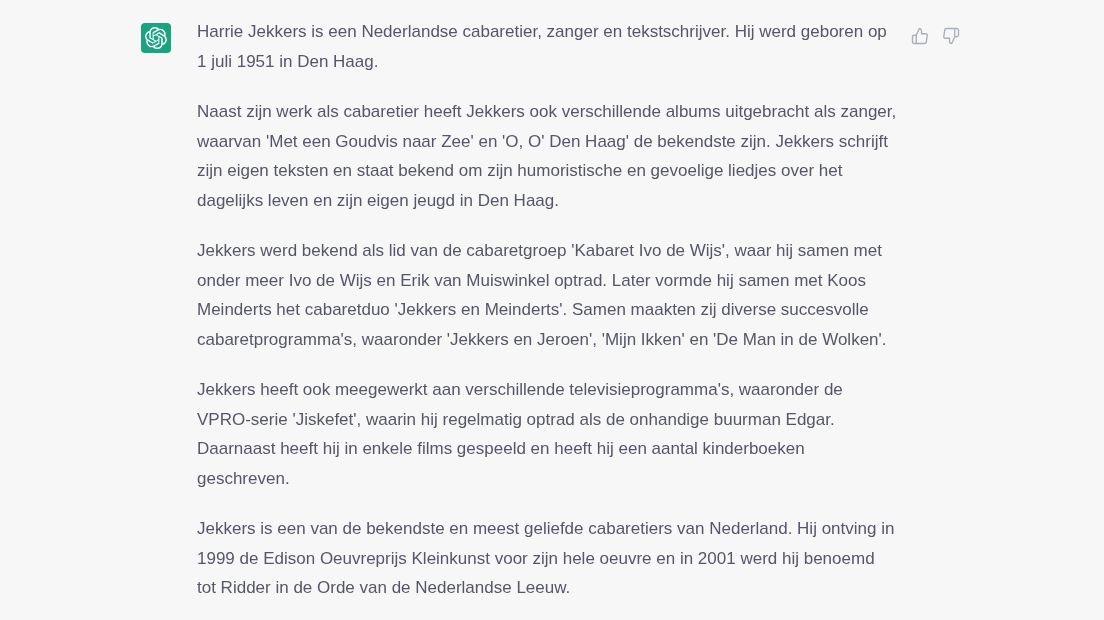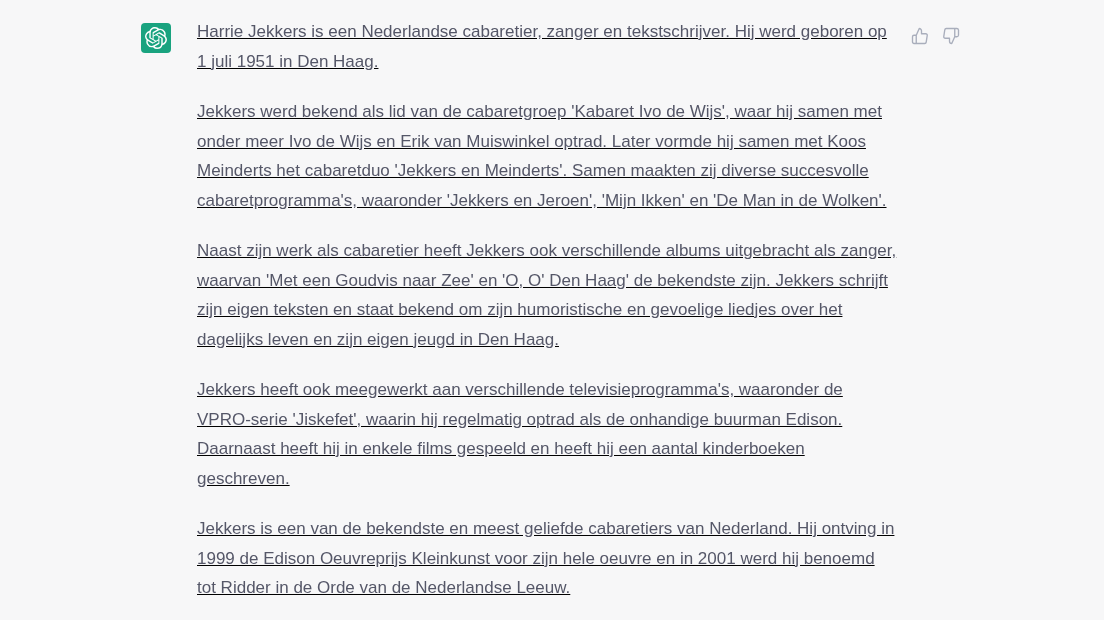--- a/index.html
+++ b/index.html
@@ -12,21 +12,20 @@
 
   body {
     background: #f7f7f8;
     font-family: "Liberation Sans", sans-serif;
   }
 
   .chat-row {
     display: flex;
     align-items: flex-start;
     padding: 23px 0 0 141px;
-    text-decoration: underline;
   }
 
   .avatar {
     flex: none;
     width: 30px;
     height: 30px;
     border-radius: 4px;
     background: #19a37f;
     display: flex;
     align-items: center;
@@ -89,23 +88,23 @@
 <div class="chat-row">
 
   <div class="avatar">
     <svg viewBox="0 0 24 24" xmlns="http://www.w3.org/2000/svg">
       <path d="M22.2819 9.8211a5.9847 5.9847 0 0 0-.5157-4.9108 6.0462 6.0462 0 0 0-6.5098-2.9A6.0651 6.0651 0 0 0 4.9807 4.1818a5.9847 5.9847 0 0 0-3.9977 2.9 6.0462 6.0462 0 0 0 .7427 7.0966 5.98 5.98 0 0 0 .511 4.9107 6.051 6.051 0 0 0 6.5146 2.9001A5.9847 5.9847 0 0 0 13.2599 24a6.0557 6.0557 0 0 0 5.7718-4.2058 5.9894 5.9894 0 0 0 3.9977-2.9001 6.0557 6.0557 0 0 0-.7475-7.073zM13.2599 22.4308a4.4755 4.4755 0 0 1-2.8764-1.0408l.1419-.0804 4.7783-2.7582a.7948.7948 0 0 0 .3927-.6813v-6.7369l2.02 1.1686a.071.071 0 0 1 .038.052v5.5826a4.504 4.504 0 0 1-4.4945 4.4944zm-9.6607-4.1254a4.4708 4.4708 0 0 1-.5346-3.0137l.142.0852 4.783 2.7582a.7712.7712 0 0 0 .7806 0l5.8428-3.3685v2.3324a.0804.0804 0 0 1-.0332.0615L9.74 19.9502a4.4992 4.4992 0 0 1-6.1408-1.6448zM2.3408 7.8956a4.485 4.485 0 0 1 2.3655-1.9728V11.6a.7664.7664 0 0 0 .3879.6765l5.8144 3.3543-2.0201 1.1685a.0757.0757 0 0 1-.071 0l-4.8303-2.7865A4.504 4.504 0 0 1 2.3408 7.8956zm16.5963 3.8558L13.1038 8.364 15.1192 7.2a.0757.0757 0 0 1 .071 0l4.8303 2.7913a4.4944 4.4944 0 0 1-.6765 8.1042v-5.6772a.79.79 0 0 0-.3879-.6769zm2.0107-3.0231l-.142-.0852-4.7735-2.7818a.7759.7759 0 0 0-.7854 0L9.409 9.2297V6.8974a.0662.0662 0 0 1 .0284-.0615l4.8303-2.7866a4.4992 4.4992 0 0 1 6.6802 4.66zM8.3065 12.863l-2.02-1.1638a.0804.0804 0 0 1-.038-.0567V6.0742a4.4992 4.4992 0 0 1 7.3757-3.4537l-.142.0805L8.704 5.459a.7948.7948 0 0 0-.3927.6813zm1.0976-2.3654l2.602-1.4998 2.6069 1.4998v2.9994l-2.5974 1.4997-2.6067-1.4997z"></path>
     </svg>
   </div>
 
   <div class="message-content">
     <p>Harrie Jekkers is een Nederlandse cabaretier, zanger en tekstschrijver. Hij werd geboren op 1 juli 1951 in Den Haag.</p>
+    <p>Naast zijn werk als cabaretier heeft Jekkers ook verschillende albums uitgebracht als zanger, waarvan 'Met een Goudvis naar Zee' en 'O, O' Den Haag' de bekendste zijn. Jekkers schrijft zijn eigen teksten en staat bekend om zijn humoristische en gevoelige liedjes over het dagelijks leven en zijn eigen jeugd in Den Haag.</p>
     <p>Jekkers werd bekend als lid van de cabaretgroep 'Kabaret Ivo de Wijs', waar hij samen met onder meer Ivo de Wijs en Erik van Muiswinkel optrad. Later vormde hij samen met Koos Meinderts het cabaretduo 'Jekkers en Meinderts'. Samen maakten zij diverse succesvolle cabaretprogramma's, waaronder 'Jekkers en Jeroen', 'Mijn Ikken' en 'De Man in de Wolken'.</p>
-    <p>Naast zijn werk als cabaretier heeft Jekkers ook verschillende albums uitgebracht als zanger, waarvan 'Met een Goudvis naar Zee' en 'O, O' Den Haag' de bekendste zijn. Jekkers schrijft zijn eigen teksten en staat bekend om zijn humoristische en gevoelige liedjes over het dagelijks leven en zijn eigen jeugd in Den Haag.</p>
-    <p>Jekkers heeft ook meegewerkt aan verschillende televisieprogramma's, waaronder de VPRO-serie 'Jiskefet', waarin hij regelmatig optrad als de onhandige buurman Edison. Daarnaast heeft hij in enkele films gespeeld en heeft hij een aantal kinderboeken geschreven.</p>
+    <p>Jekkers heeft ook meegewerkt aan verschillende televisieprogramma's, waaronder de VPRO-serie 'Jiskefet', waarin hij regelmatig optrad als de onhandige buurman Edgar. Daarnaast heeft hij in enkele films gespeeld en heeft hij een aantal kinderboeken geschreven.</p>
     <p>Jekkers is een van de bekendste en meest geliefde cabaretiers van Nederland. Hij ontving in 1999 de Edison Oeuvreprijs Kleinkunst voor zijn hele oeuvre en in 2001 werd hij benoemd tot Ridder in de Orde van de Nederlandse Leeuw.</p>
   </div>
 
   <div class="feedback">
     <button aria-label="Good response">
       <svg viewBox="0 0 24 24" xmlns="http://www.w3.org/2000/svg">
         <path d="M14 9V5a3 3 0 0 0-3-3l-4 9v11h11.28a2 2 0 0 0 2-1.7l1.38-9a2 2 0 0 0-2-2.3zM7 22H4a2 2 0 0 1-2-2v-7a2 2 0 0 1 2-2h3"></path>
       </svg>
     </button>
     <button aria-label="Bad response">

